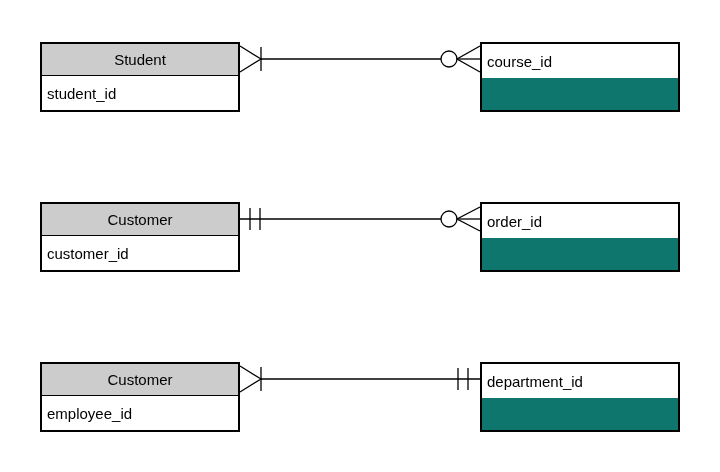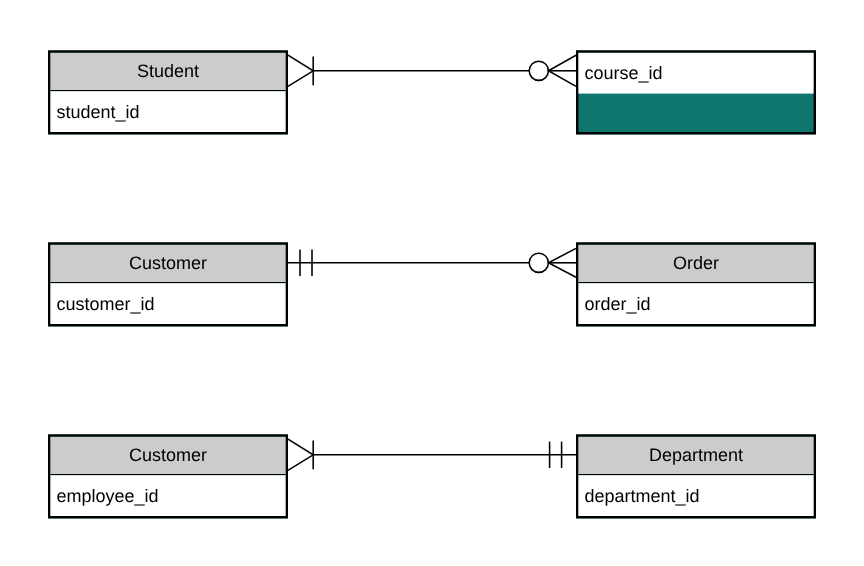--- a/index.html
+++ b/index.html
@@ -70,30 +70,28 @@
   </div>
   <div class="entity" style="left:480px; top:42px;">
     <div class="entity-body">course_id</div>
   </div>
 
   <div class="entity" style="left:40px; top:202px;">
     <div class="entity-header">Customer</div>
     <div class="entity-body">customer_id</div>
   </div>
   <div class="entity" style="left:480px; top:202px;">
-    <div class="entity-header">Order</div>
     <div class="entity-body">order_id</div>
   </div>
 
   <div class="entity" style="left:40px; top:362px;">
     <div class="entity-header">Customer</div>
     <div class="entity-body">employee_id</div>
   </div>
   <div class="entity" style="left:480px; top:362px;">
-    <div class="entity-header">Department</div>
     <div class="entity-body">department_id</div>
   </div>
 
   <svg class="connectors" width="720" height="472" viewBox="0 0 720 472">
 
     <g>
       <path d="M240,46 L261,59 L240,72"></path>
       <path d="M261,47 L261,71"></path>
       <path d="M261,59 L441,59"></path>
       <circle cx="449" cy="59" r="8"></circle>

